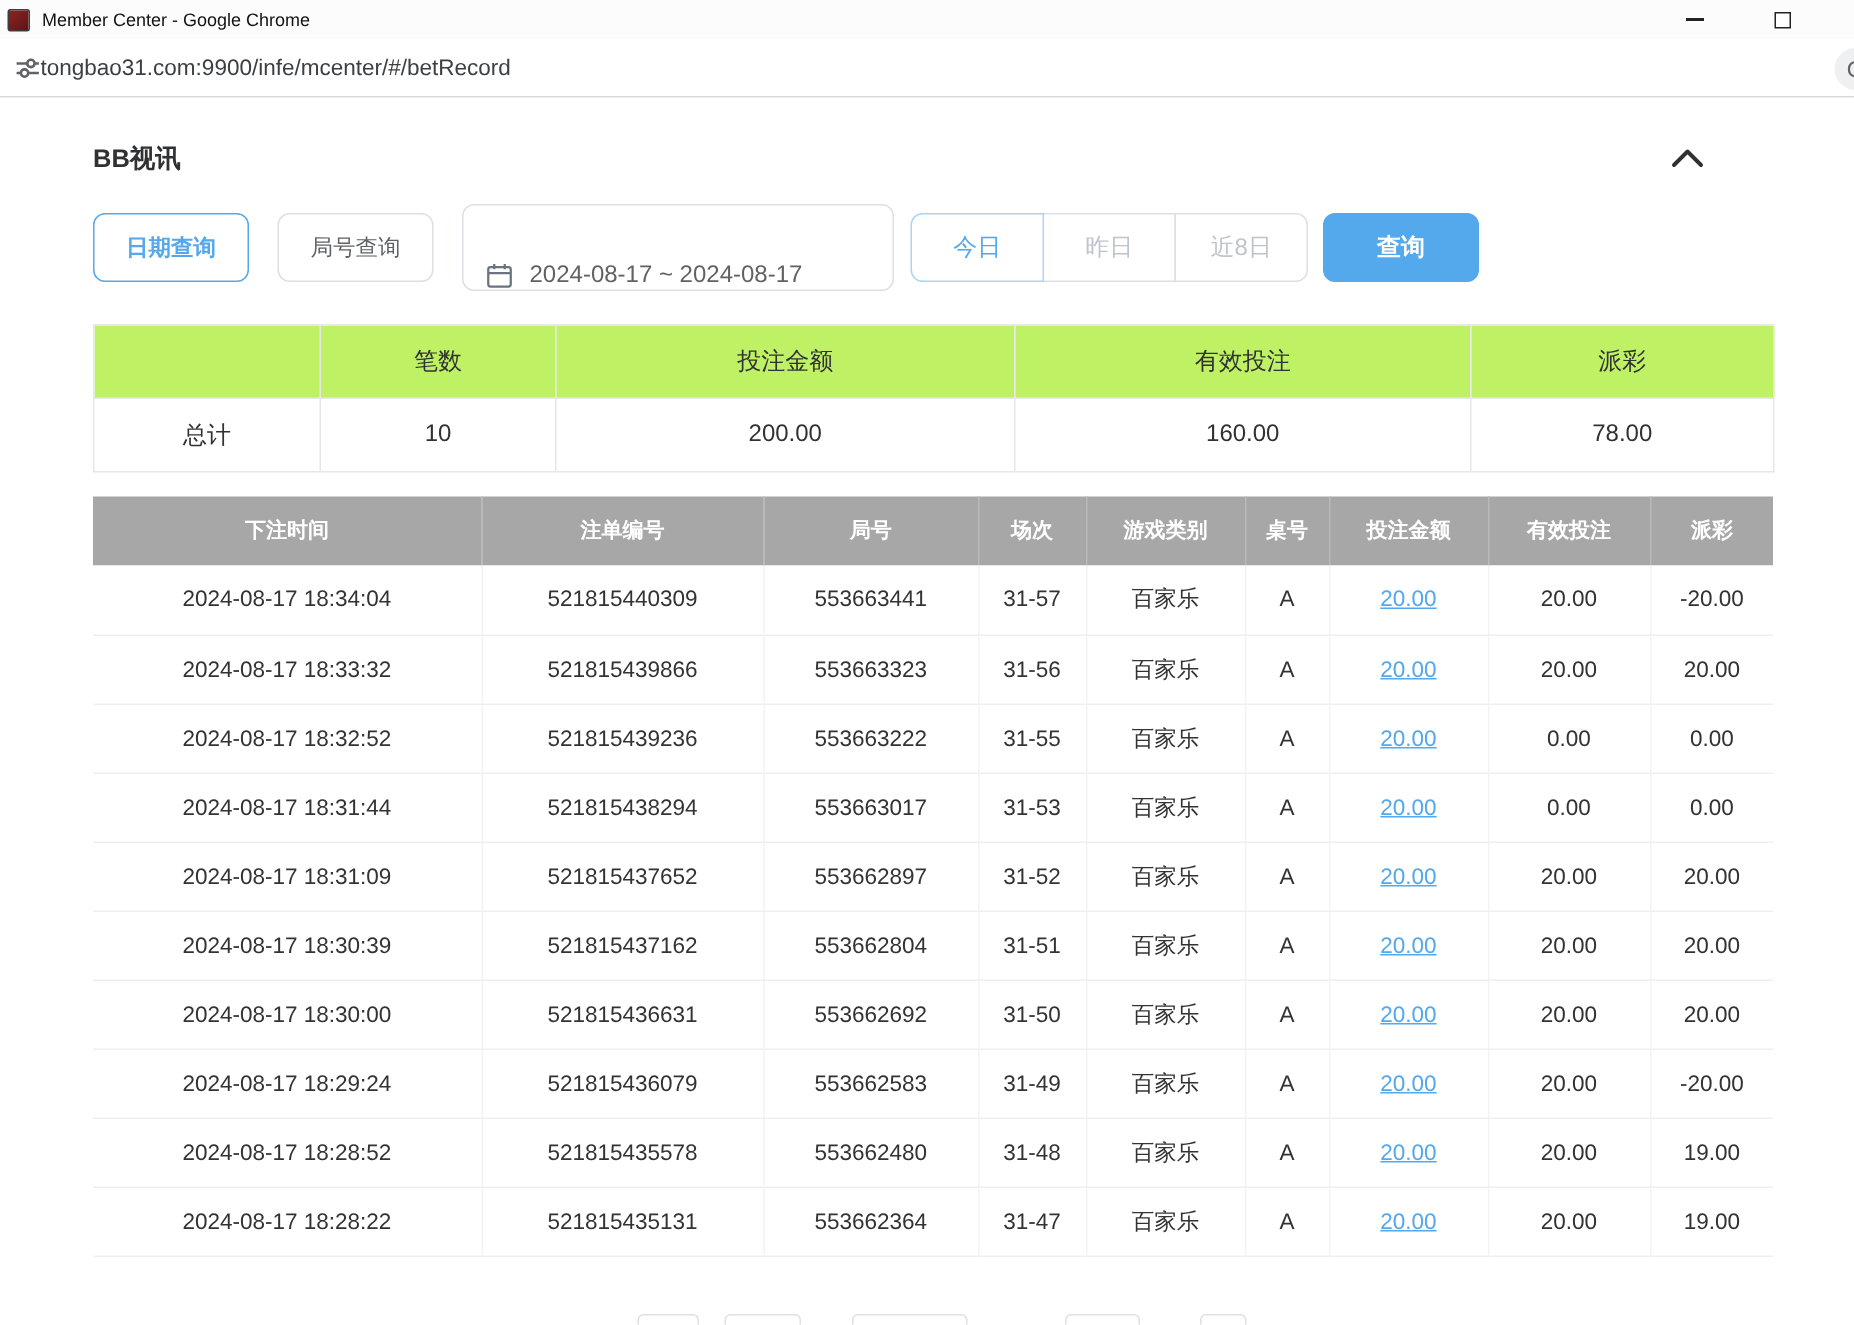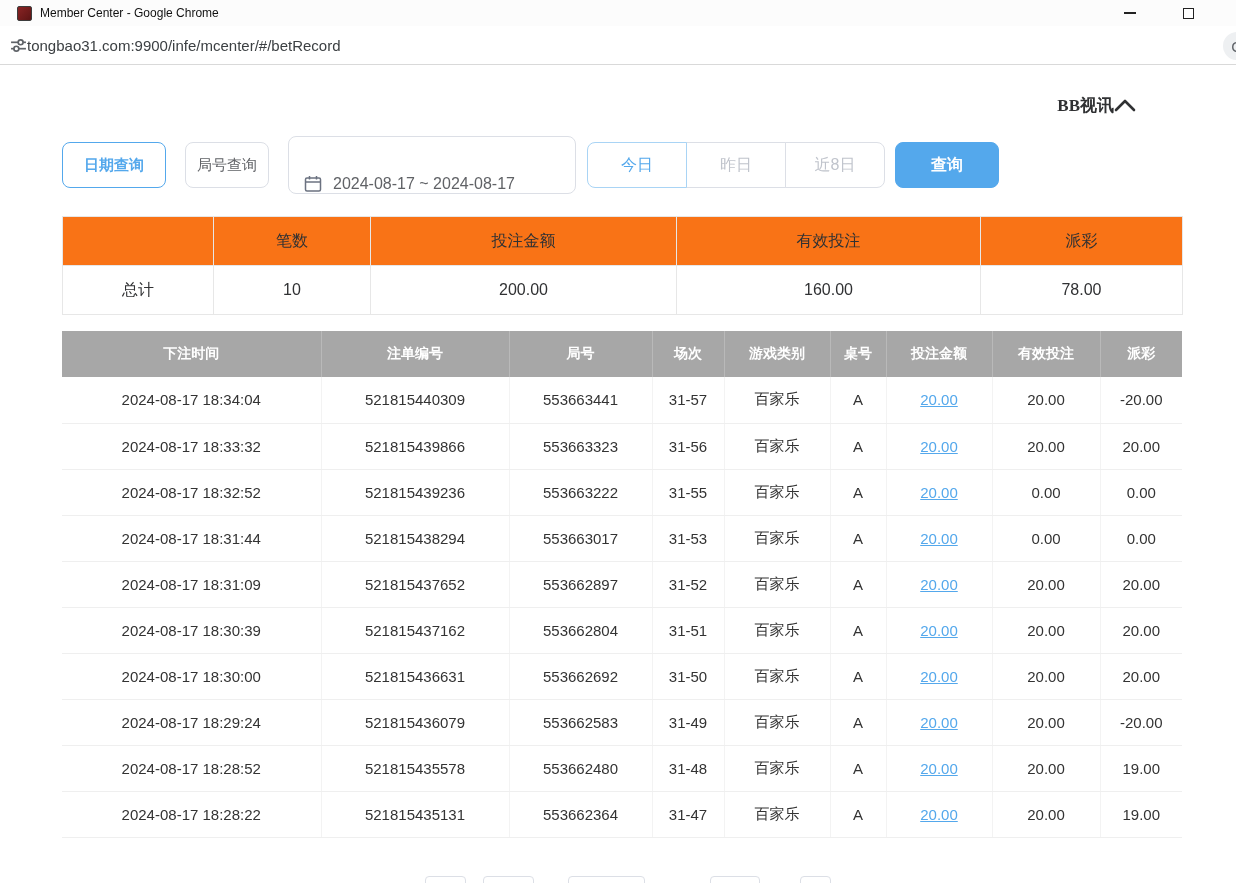--- a/index.html
+++ b/index.html
@@ -6,21 +6,21 @@
   html,body { margin:0; padding:0; }
   body {
     width:1236px; height:883px; overflow:hidden; position:relative;
     background:#ffffff;
     font-family:"Liberation Sans","DejaVu Sans",sans-serif;
     color:#303133;
   }
 
   
   .titlebar {
-    height:26px; background:#fcfcfc; display:flex; align-items:center; position:relative;padding-left:12px;
+    height:26px; background:#fcfcfc; display:flex; align-items:center; position:relative;
   }
   .app-icon {
     width:15px; height:15px; margin-left:5px; border-radius:2px;
     background:linear-gradient(135deg,#8a2424 0%,#5c1414 100%);
     border:1px solid #3c3c3c;
   }
   .win-title { font-size:12px; color:#111; margin-left:8px; white-space:nowrap; }
   .win-btn {
     position:absolute; top:0; width:32px; height:26px;
     display:flex; align-items:center; justify-content:center; cursor:pointer;
@@ -39,61 +39,61 @@
   .url-text { margin-left:0; font-size:15px; color:#3c4043; }
   .avatar-partial {
     position:absolute; right:-15px; top:6px; width:28px; height:28px; border-radius:50%;
     background:#eef0f2; color:#5f6368; font-size:15px;
     display:flex; align-items:center; justify-content:center;
   }
 
   
   .content { margin-left:62px; width:1120px; }
 
-  .page-head { margin-top:27px; height:26px; display:flex; align-items:center; justify-content:flex-end;font-family:Liberation Serif, serif; }
+  .page-head { margin-top:27px; height:26px; display:flex; align-items:center; justify-content:space-between; }
   .page-title { font-size:17px; font-weight:700; margin:0; color:#303133; }
   .collapse-btn { cursor:pointer; display:flex; align-items:center; padding-right:46px; }
 
   
   .filter-row { margin-top:24px; display:flex; align-items:center; height:46px; }
   .btn {
     height:46px; border-radius:8px; font-size:15px; background:#fff; cursor:pointer;
     font-family:inherit;
   }
   .btn.outline-blue { width:104px; border:1px solid #54a8ec; color:#54a8ec; font-weight:700; }
-  .btn.outline-gray { width:84px; border:1px solid #dcdfe6; color:#606266; margin-left:19px; }
+  .btn.outline-gray { width:104px; border:1px solid #dcdfe6; color:#606266; margin-left:19px; }
   .datepicker {
     margin-left:19px; width:288px; height:58px; border:1px solid #dcdfe6; border-radius:8px;
     display:flex; align-items:flex-end; cursor:pointer; background:#fff;
   }
   .datepicker .cal { margin-left:15px; display:flex; }
   .date-text { margin-left:11px; font-size:16px; color:#606266; }
   .segment { margin-left:11px; display:flex; }
   .seg {
-    width:100px; height:46px; border:1px solid #dcdfe6; background:#fff;
+    width:89px; height:46px; border:1px solid #dcdfe6; background:#fff;
     font-size:16px; color:#c0c4cc; cursor:pointer; font-family:inherit; position:relative;
   }
   .seg + .seg { margin-left:-1px; }
   .seg.first { border-radius:8px 0 0 8px; }
   .seg.last  { border-radius:0 8px 8px 0; }
   .seg.active { color:#54a8ec; border-color:#a9d4f5; z-index:2; }
   .btn.solid-blue {
     margin-left:10px; width:104px; background:#54a8ec; border:1px solid #54a8ec;
     color:#fff; font-weight:700; font-size:16px;
   }
 
   
   .summary {
     margin-top:28px; width:1120px; border-collapse:collapse; table-layout:fixed;
     font-size:16px; color:#303133;
   }
   .summary th, .summary td {
     border:1px solid #e7e7e7; height:49px; text-align:center; font-weight:400; padding:0;
   }
-  .summary thead th { background:#f97316; }
+  .summary thead th { background:#bef264; }
 
   
   .bets { margin-top:16px; width:1120px; border-collapse:collapse; table-layout:fixed; }
   .bets thead th {
     background:#a7a7a7; color:#fff; font-weight:700; font-size:14px; height:46px;
     border-right:1px solid #b9b9b9; padding:12px; text-align:center;
   }
   .bets thead th:last-child { border-right:none; }
   .bets tbody td {
     height:46px; text-align:center; font-size:15px; color:#333;

